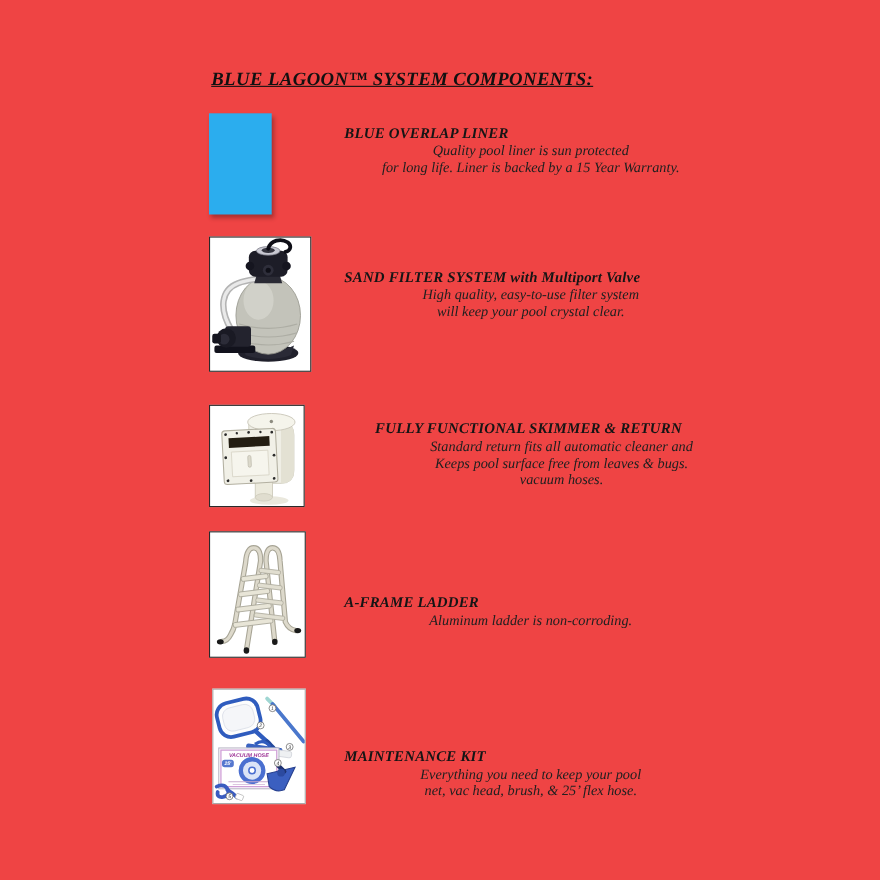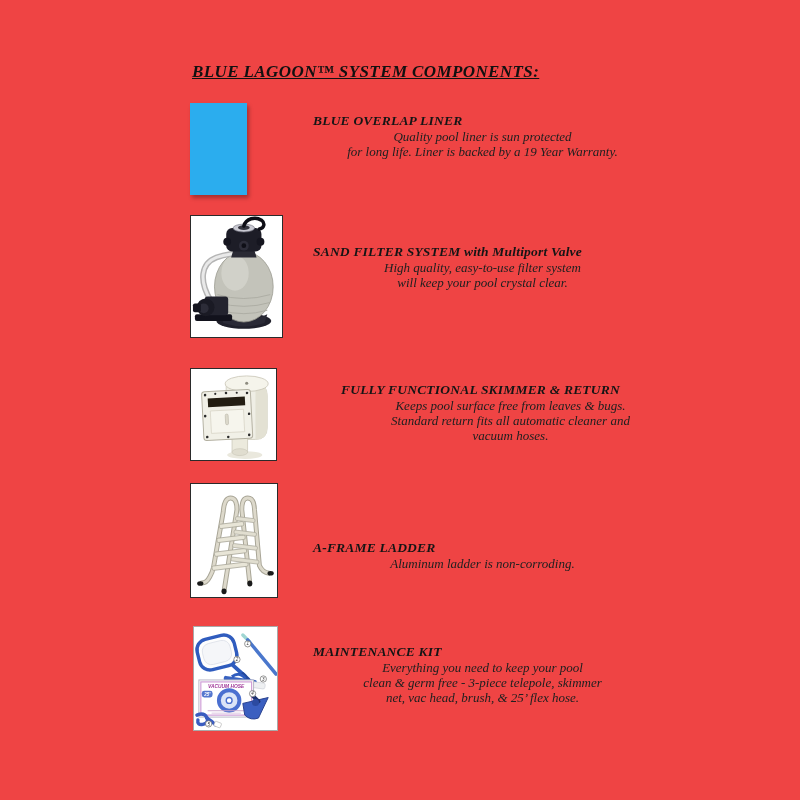--- a/index.html
+++ b/index.html
@@ -52,34 +52,34 @@
     letter-spacing: 0.2px;
     margin-bottom: 1px;
     color: #151515;
     white-space: nowrap;
   }
   .line { margin-left: 9px; white-space: nowrap; text-align: center; }
   .t1 { top: 113px; }
   .t2 { top: 244px; }
   .t3 { top: 382px; margin-left: 28px; }
   .t4 { top: 540px; }
-  .t5 { top: 644px; }
+  .t5 { top: 680px; }
 </style>
 </head>
 <body>
 
 <div class="page">
 
   <div class="title">BLUE LAGOON™ SYSTEM COMPONENTS:</div>
 
   <div class="img-box liner-box" style="background: rgb(43, 173, 238);"></div>
   <div class="text-block t1">
     <div class="heading">BLUE OVERLAP LINER</div>
     <div class="line">Quality pool liner is sun protected</div>
-    <div class="line">for long life. Liner is backed by a 19 Year Warranty.</div>
+    <div class="line">for long life. Liner is backed by a 15 Year Warranty.</div>
   </div>
 
   <div class="img-box bordered filter-box">
     <svg viewBox="0 0 93 123">
 
       <ellipse cx="54" cy="107" rx="28" ry="8" fill="#20202b"></ellipse>
       <path d="M30 100 q24 12 48 0 l-3 9 q-21 7 -42 0 z" fill="#2a2a36"></path>
 
       <ellipse cx="54" cy="72" rx="30" ry="36" fill="#c3c3ba" stroke="#9a9a90" stroke-width="0.8"></ellipse>
       <ellipse cx="45" cy="58" rx="14" ry="18" fill="#d4d4cb" opacity="0.85"></ellipse>
@@ -144,22 +144,22 @@
             <circle cx="37" cy="69.5" r="1.3"></circle>
             <circle cx="58.5" cy="68.5" r="1.3"></circle>
           <circle cx="26" cy="24.8" r="1.1"></circle>
             <circle cx="48" cy="24.8" r="1.1"></circle>
         </g>
       </g>
     </svg>
   </div>
   <div class="text-block t3">
     <div class="heading">FULLY FUNCTIONAL SKIMMER &amp; RETURN</div>
+    <div class="line">Standard return fits all automatic cleaner and</div>
     <div class="line">Keeps pool surface free from leaves &amp; bugs.</div>
-    <div class="line">Standard return fits all automatic cleaner and</div>
     <div class="line">vacuum hoses.</div>
   </div>
 
   <div class="img-box bordered ladder-box">
     <svg viewBox="0 0 88 115">
 
       <g fill="none" stroke-linecap="round">
         <g stroke="#a8a596" stroke-width="5">
           <path d="M11 101 Q 16 101 19 95 Q 22 90 23 85 L 33 28 Q 34 14 40.5 14 Q 47 14 47 26 L 34 108"></path>
           <path d="M60 100 L 52 26 Q 52 14 58 14 Q 64.5 14 65 26 L 70 83 Q 73 90 80 91"></path>
@@ -244,17 +244,16 @@
         <circle cx="60" cy="68" r="3.2" fill="#fff" stroke="#666" stroke-width="0.7"></circle>
         <text x="60" y="69.7">4</text>
         <circle cx="15" cy="99" r="3.2" fill="#fff" stroke="#666" stroke-width="0.7"></circle>
         <text x="15" y="100.7">5</text>
       </g>
     </svg>
   </div>
   <div class="text-block t5">
     <div class="heading">MAINTENANCE KIT</div>
     <div class="line">Everything you need to keep your pool</div>
-    <div class="line">clean &amp; germ free - 3-piece telepole, skimmer</div>
     <div class="line">net, vac head, brush, &amp; 25’ flex hose.</div>
   </div>
 
 </div>
 
 </body></html>

